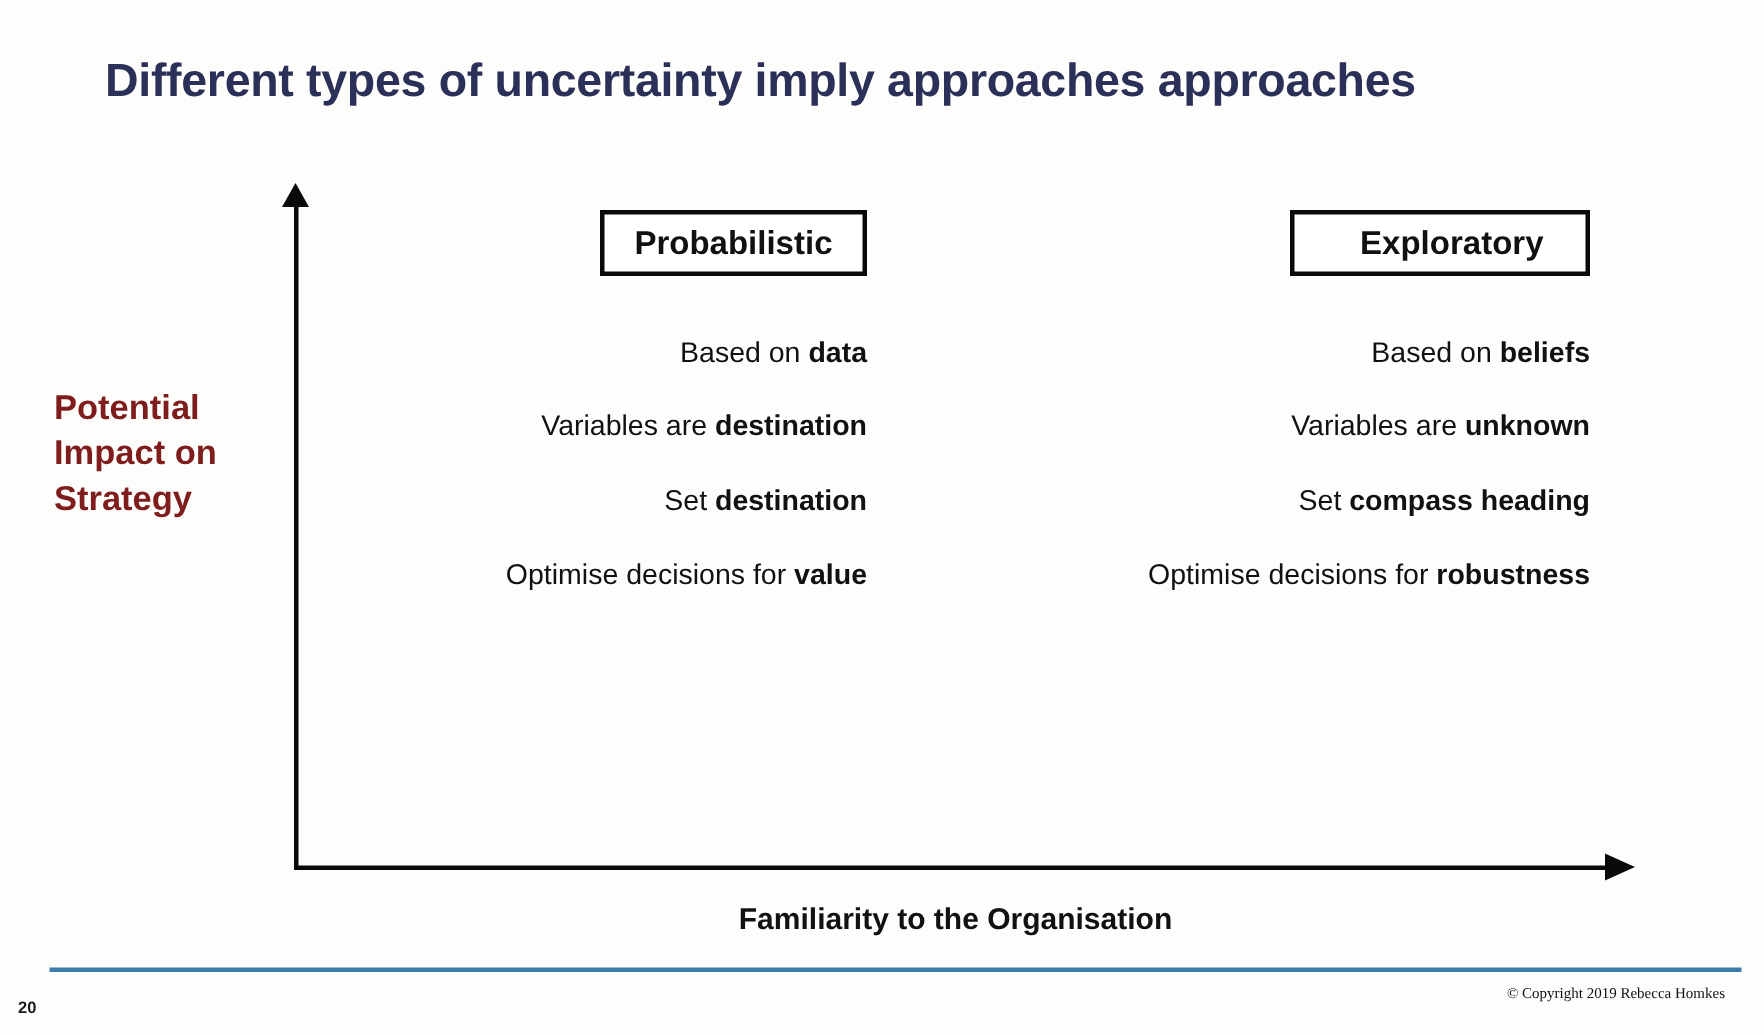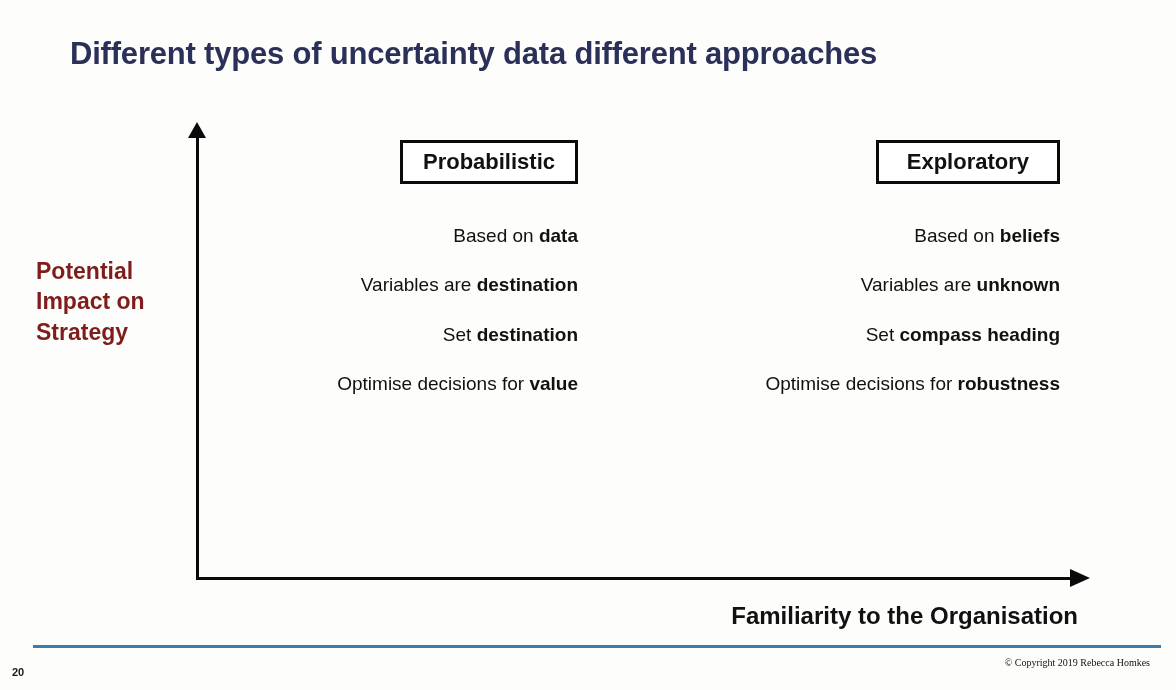--- a/index.html
+++ b/index.html
@@ -78,22 +78,22 @@
     font-size: 23px;
     font-weight: bold;
     color: #7f1d1d;
     line-height: 1.32;
   }
   #x-axis-label {
     position: absolute;
     left: 196px;
     top: 602px;
     width: 882px;
-    text-align: right;
-    font-size: 24px;
+    text-align: center;
+    font-size: 20px;
     font-weight: bold;
     color: #111111;
   }
 
   
   .column {
     position: absolute;
     top: 140px;
     width: 360px;
     text-align: right;
@@ -104,21 +104,21 @@
   .column-header {
     display: inline-block;
     border: 3px solid #0a0a0a;
     background: #ffffff;
     padding: 7px 20px 8px 20px;
     font-size: 22px;
     font-weight: bold;
     color: #111111;
     line-height: 1.05;
   }
-  #column-exploratory .column-header { padding: 7px 28px 8px 28px; }
+  #column-exploratory .column-header { padding: 7px 28px 8px 44px; }
 
   .column-items {
     margin-top: 40px;
   }
   .column-item {
     font-size: 19px;
     color: #111111;
     line-height: 1.28;
     margin-bottom: 25px;
   }
@@ -160,21 +160,21 @@
     font-size: 10px;
     color: #111111;
     white-space: nowrap;
   }
 </style>
 </head>
 <body>
 
 <div id="slide" style="background: rgb(253, 253, 252);">
 
-  <div id="title" style="color: rgb(43, 48, 88);">Different types of uncertainty data different approaches</div>
+  <div id="title" style="color: rgb(43, 48, 88);">Different types of uncertainty imply approaches approaches</div>
 
   <div id="axis-vertical-line"></div>
   <div id="axis-vertical-arrow"></div>
   <div id="axis-horizontal-line"></div>
   <div id="axis-horizontal-arrow"></div>
 
   <div id="y-axis-label">Potential Impact on Strategy</div>
   <div id="x-axis-label">Familiarity to the Organisation</div>
 
   <div class="column" id="column-probabilistic">

